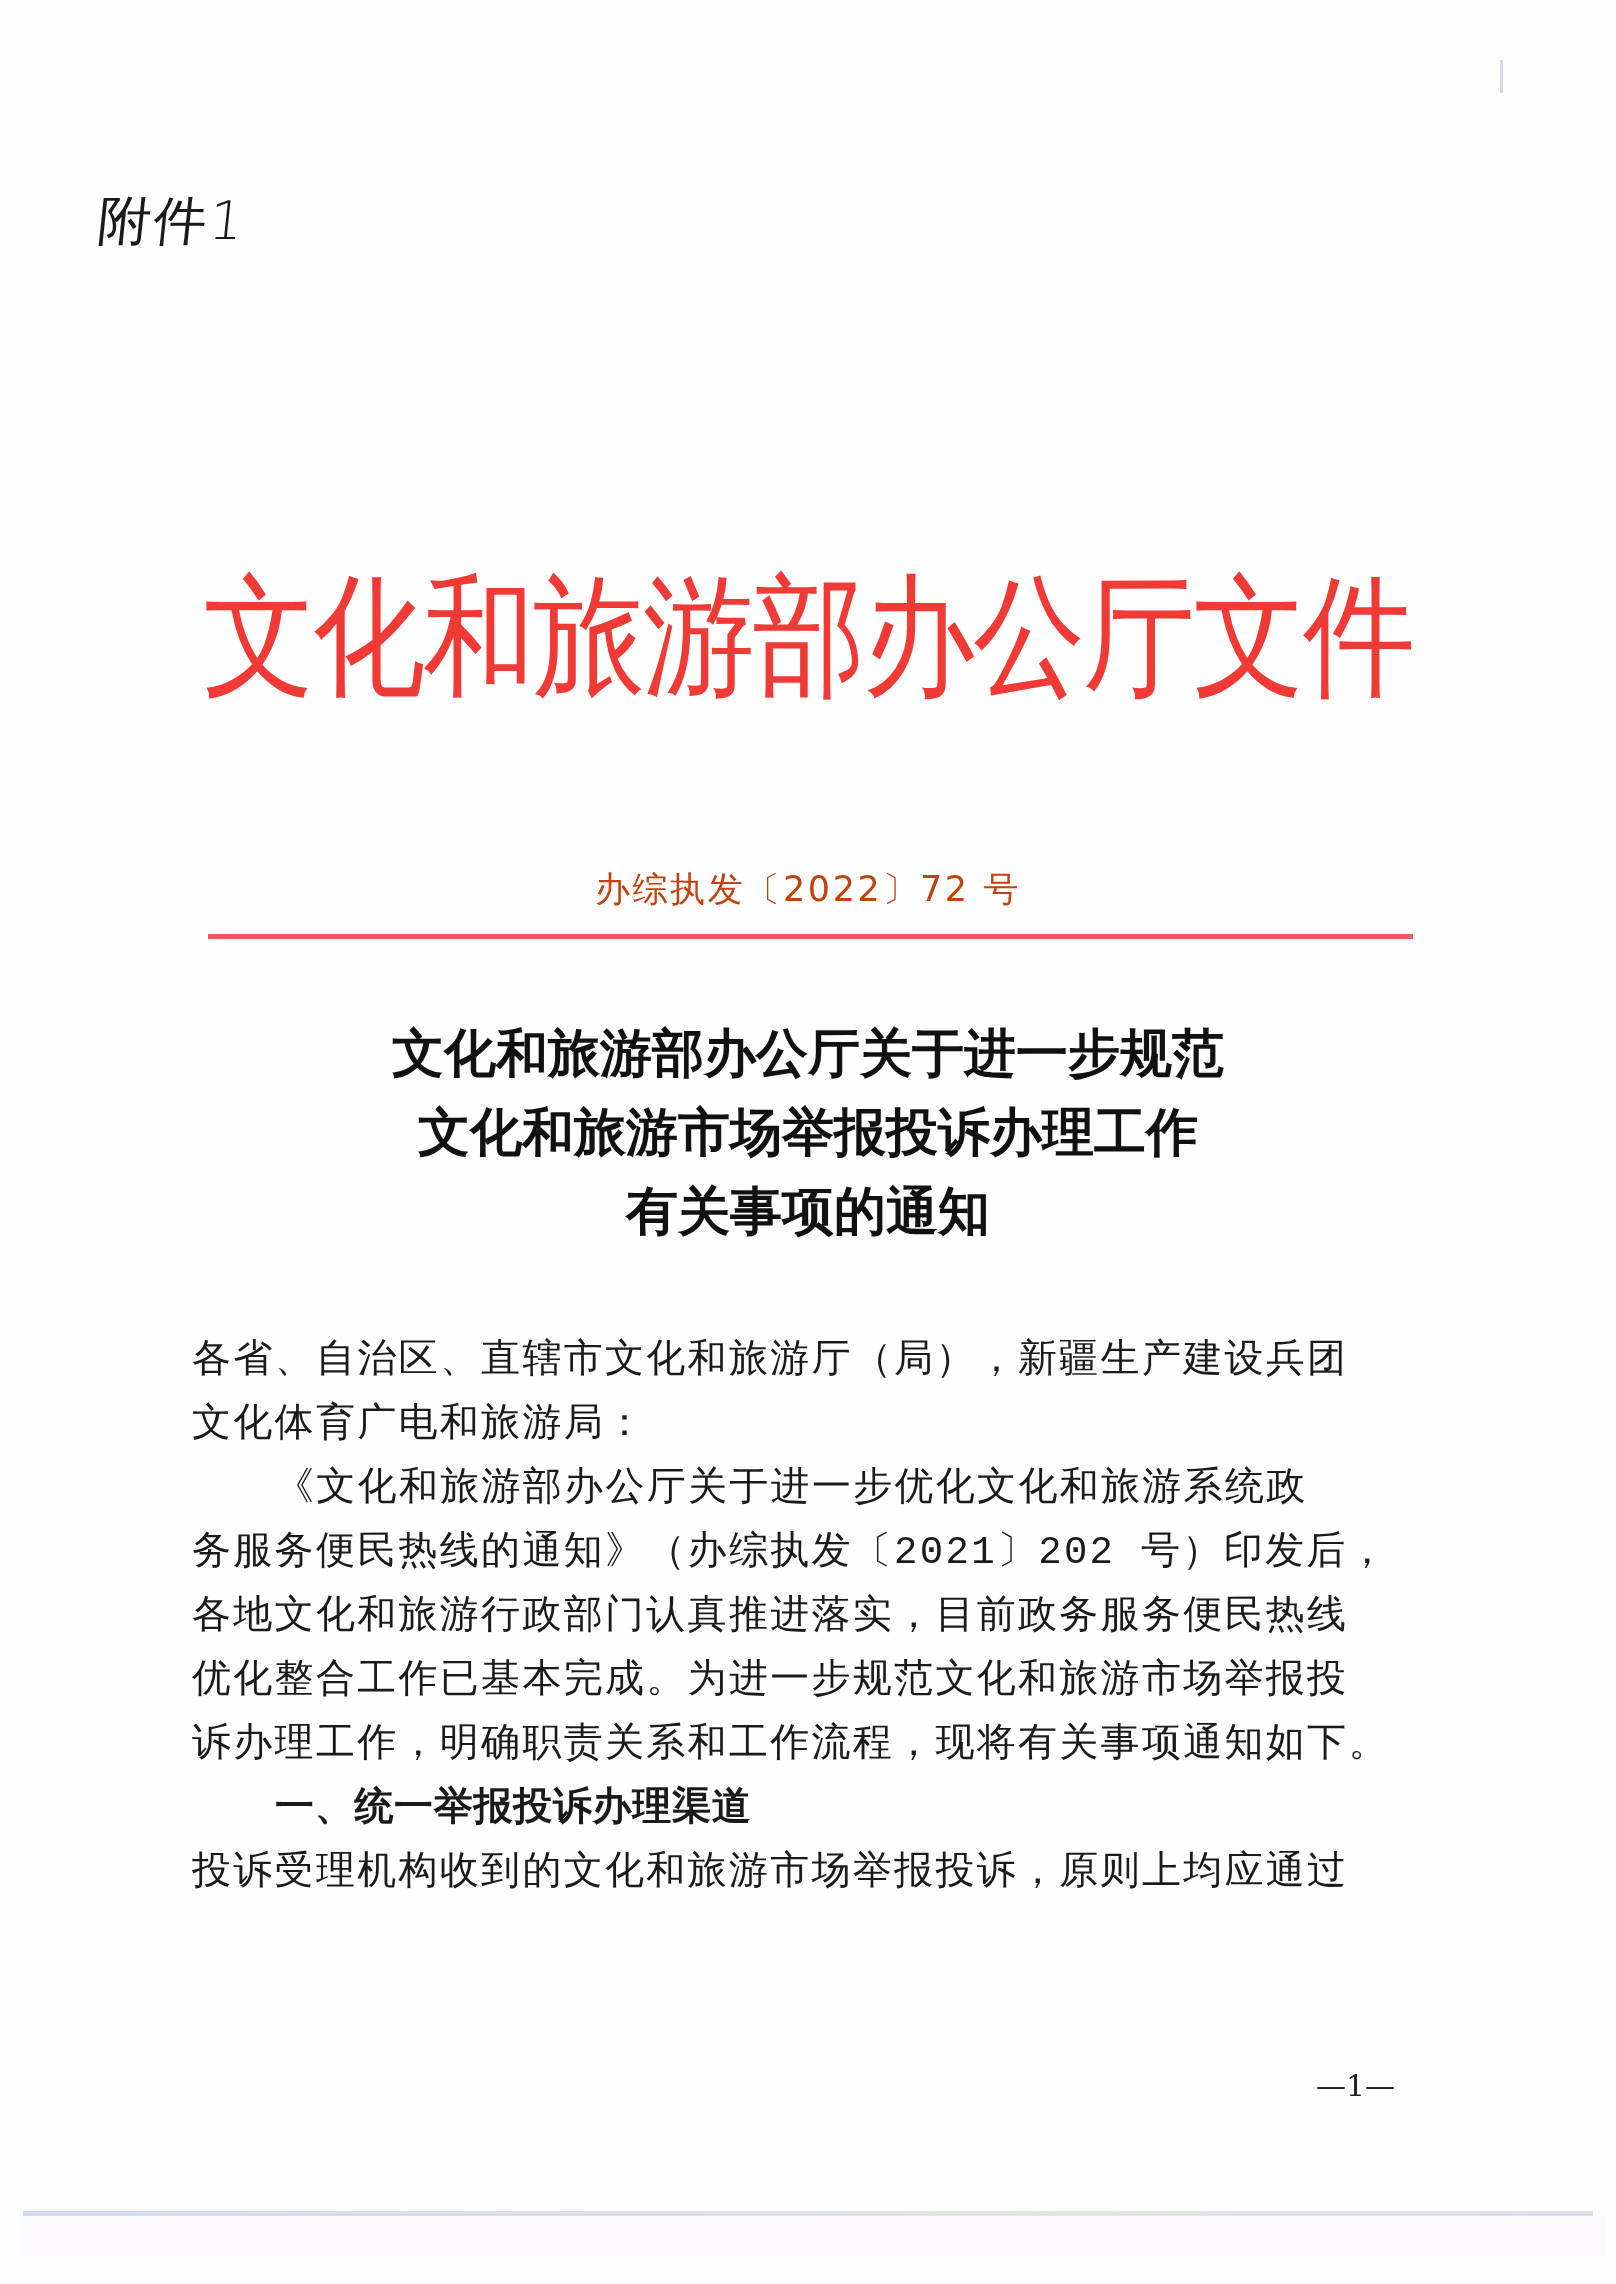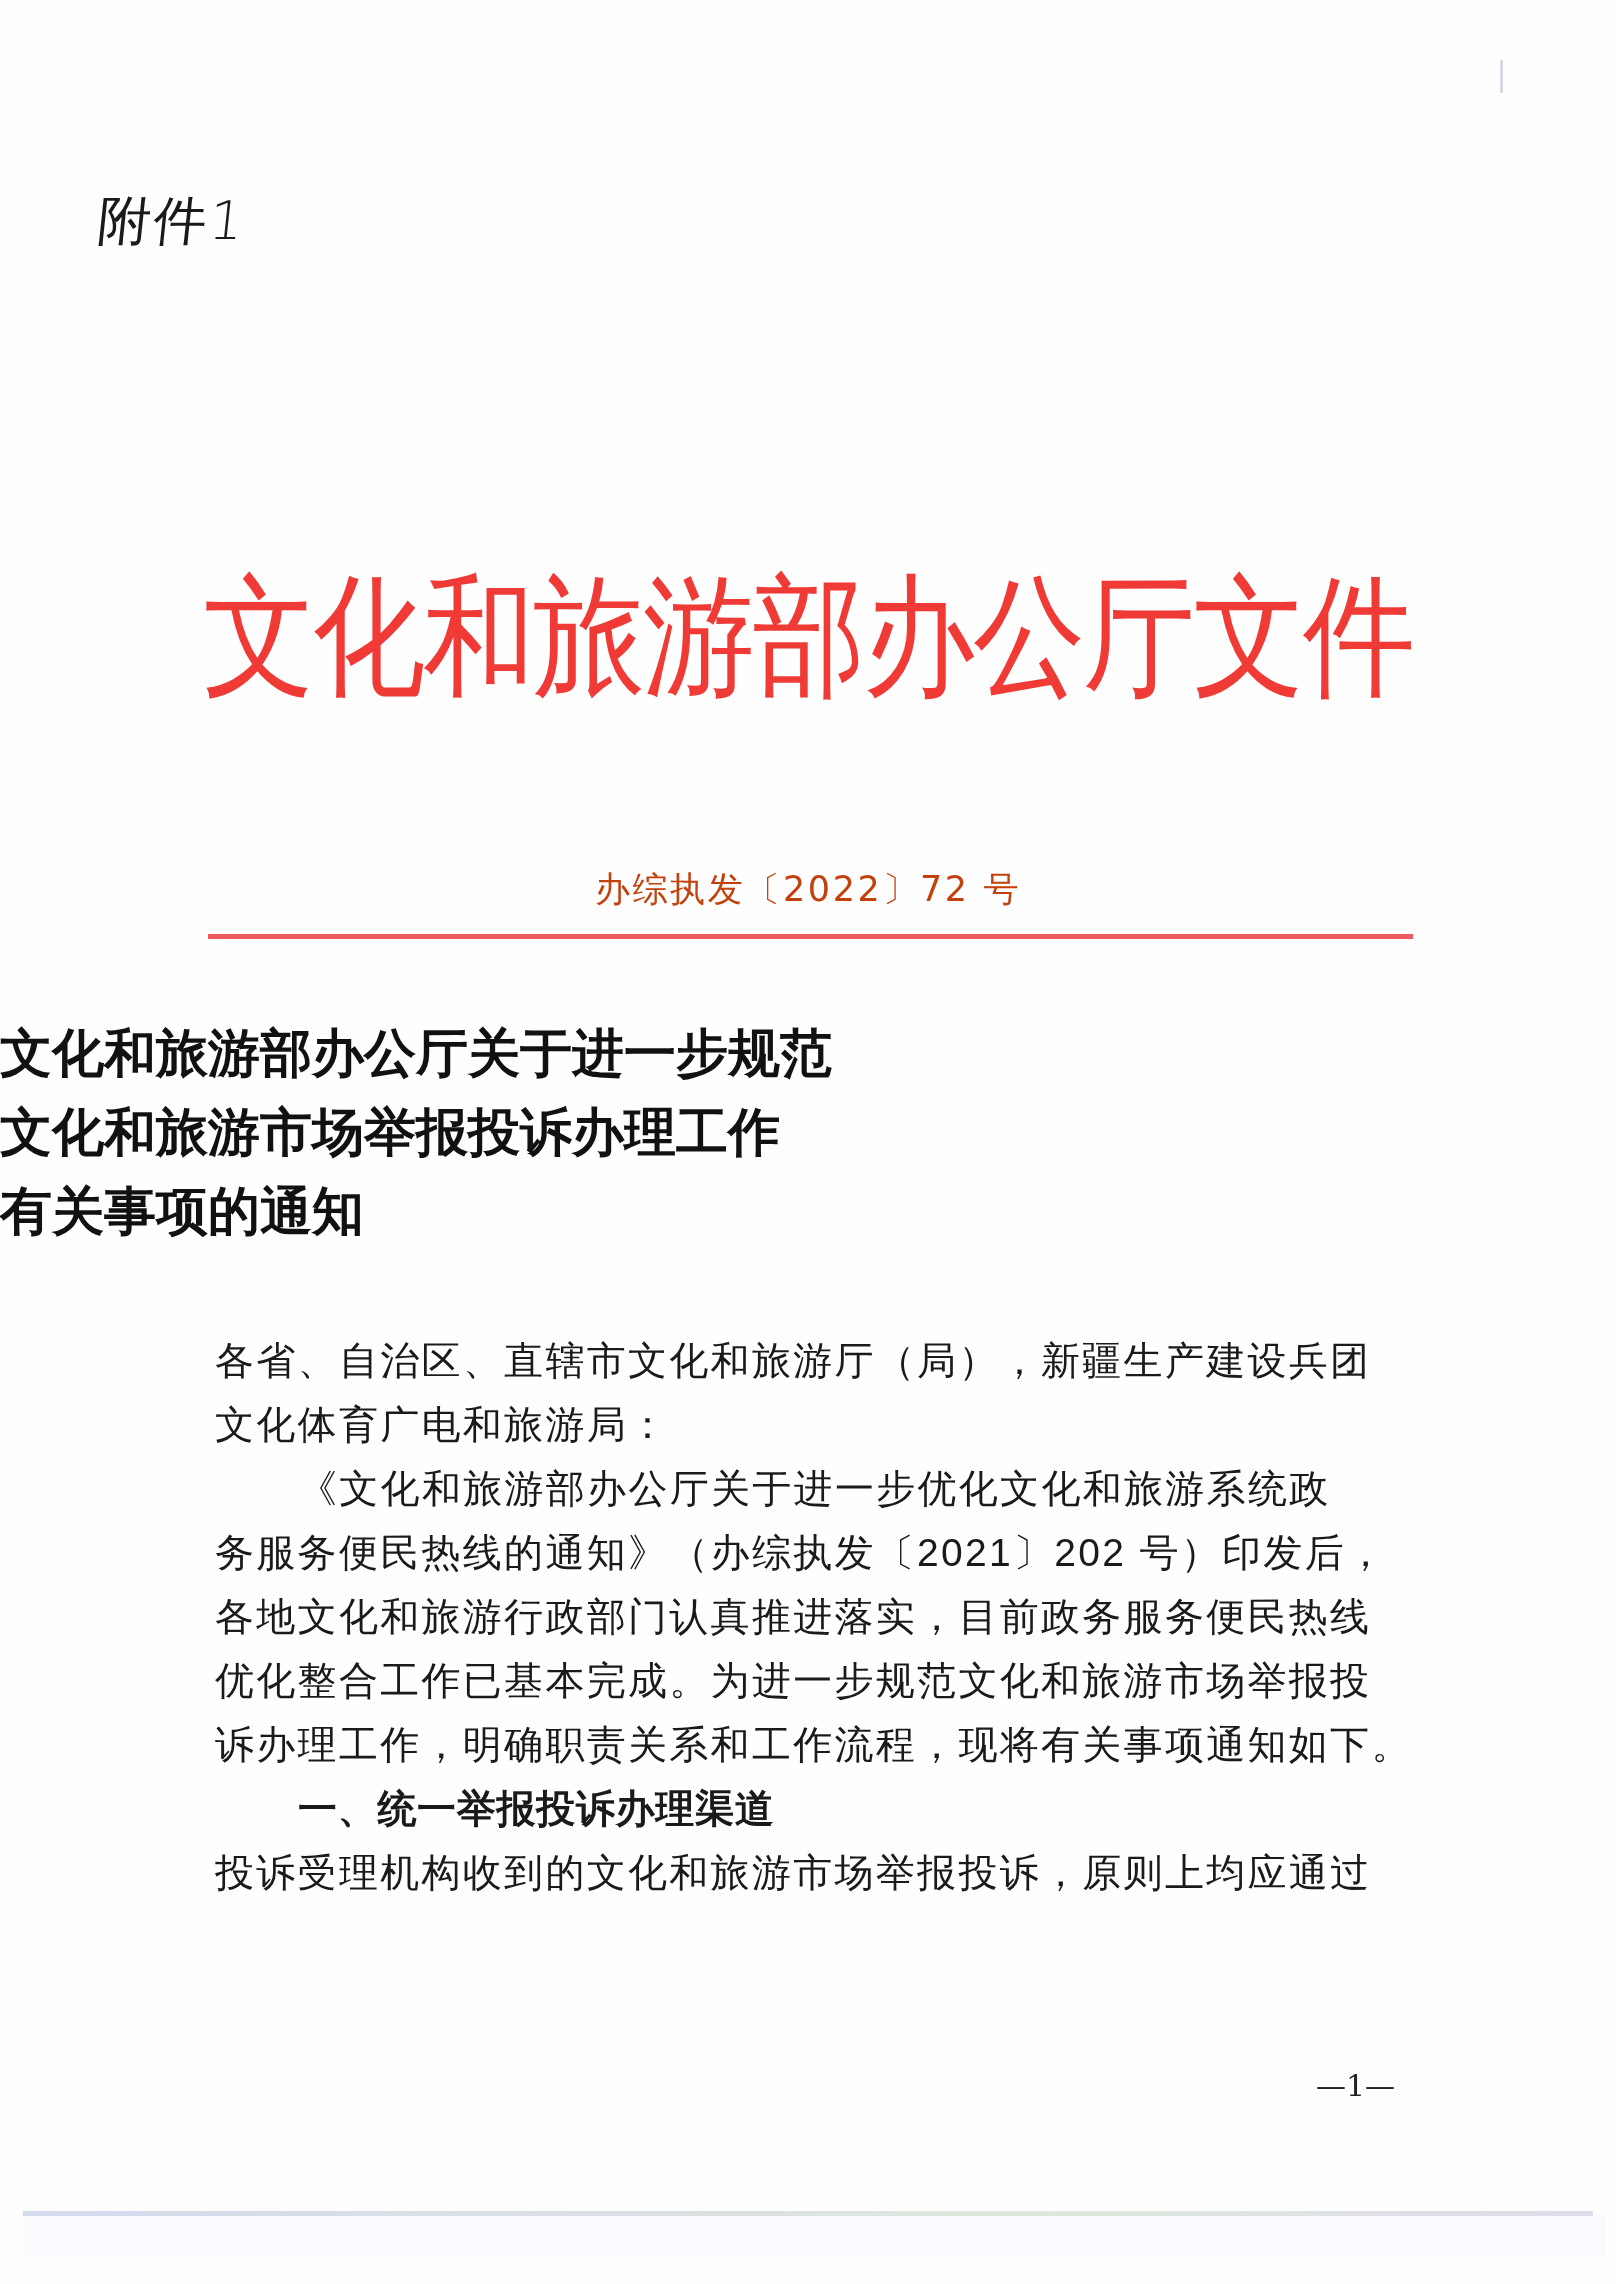--- a/index.html
+++ b/index.html
@@ -74,33 +74,34 @@
       width: 1205px;
       top: 934px;
       height: 4.6px;
       background: #ee5a5f;
     }
     .title {
       position: absolute;
       left: 0;
       width: 1616px;
       top: 1013px;
+      text-align: center;
       font-family: "DejaVu Serif", "Liberation Serif", serif;
       font-weight: bold;
       font-size: 52px;
       line-height: 79px;
       color: #111;
     }
     .title div { white-space: nowrap; }
     .body-text {
       position: absolute;
-      left: 215px;
+      left: 192px;
       width: 1210px;
       top: 1329px;
-      font-family: Liberation Sans, sans-serif;
+      font-family: Liberation Mono, monospace;
       font-size: 39px;
       line-height: 64px;
       color: #1a1a1a;
       letter-spacing: 2.3px;
       text-align: justify;
     }
     .body-text p {
       margin: 0;
       white-space: nowrap;
     }

